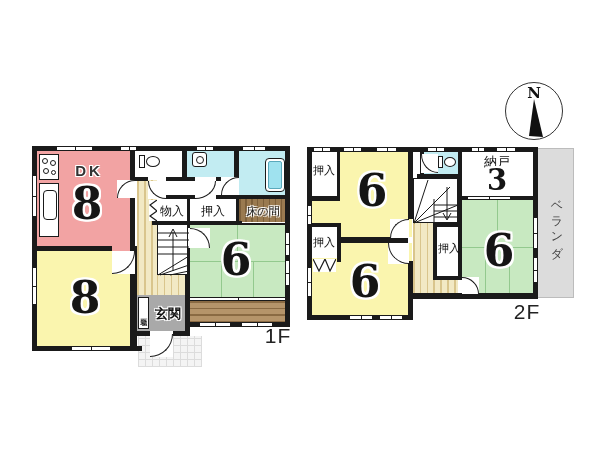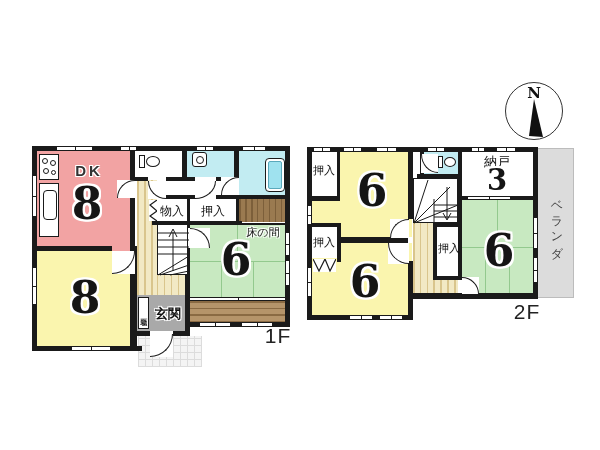--- a/index.html
+++ b/index.html
@@ -228,21 +228,21 @@
       <polygon points="28,16 23,53 37,54" fill="#111"></polygon>
     </svg>
   </div>
 
   <div class="dk-label" style="left:89px;top:170px;">DK</div>
   <div class="num num-lg" style="left:87px;top:205px;">8</div>
   <div class="num num-lg" style="left:85px;top:299px;">8</div>
   <div class="num num-lg" style="left:236px;top:261px;">6</div>
   <div class="jp" style="left:172px;top:211px;">物入</div>
   <div class="jp" style="left:213px;top:211px;">押入</div>
-  <div class="jp jp-outline" style="left:263px;top:211px;font-size:11px;margin-top:21px;">床の間</div>
+  <div class="jp jp-outline" style="left:263px;top:211px;font-size:11px;">床の間</div>
   <div class="jp jp-outline" style="left:168px;top:313px;font-size:13px;font-weight:bold;">玄関</div>
   <div class="jp vert" style="left:144px;top:313px;font-size:7px;letter-spacing:0;">下駄箱</div>
   <div class="floor-label" style="left:278px;top:336px;">1F</div>
 
   <div class="jp" style="left:324px;top:170px;font-size:11px;">押入</div>
   <div class="num num-lg" style="left:372px;top:192px;">6</div>
   <div class="jp" style="left:497px;top:161px;font-size:13px;">納戸</div>
   <div class="num num-md" style="left:497px;top:181px;">3</div>
   <div class="jp" style="left:324px;top:242px;font-size:11px;">押入</div>
   <div class="jp" style="left:449px;top:248px;font-size:11px;">押入</div>

